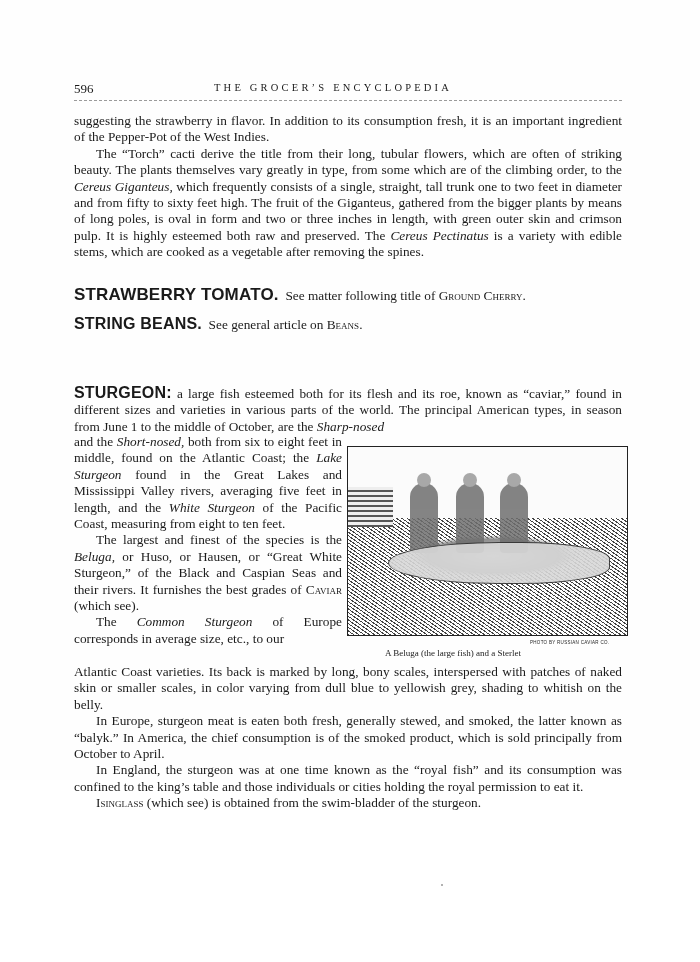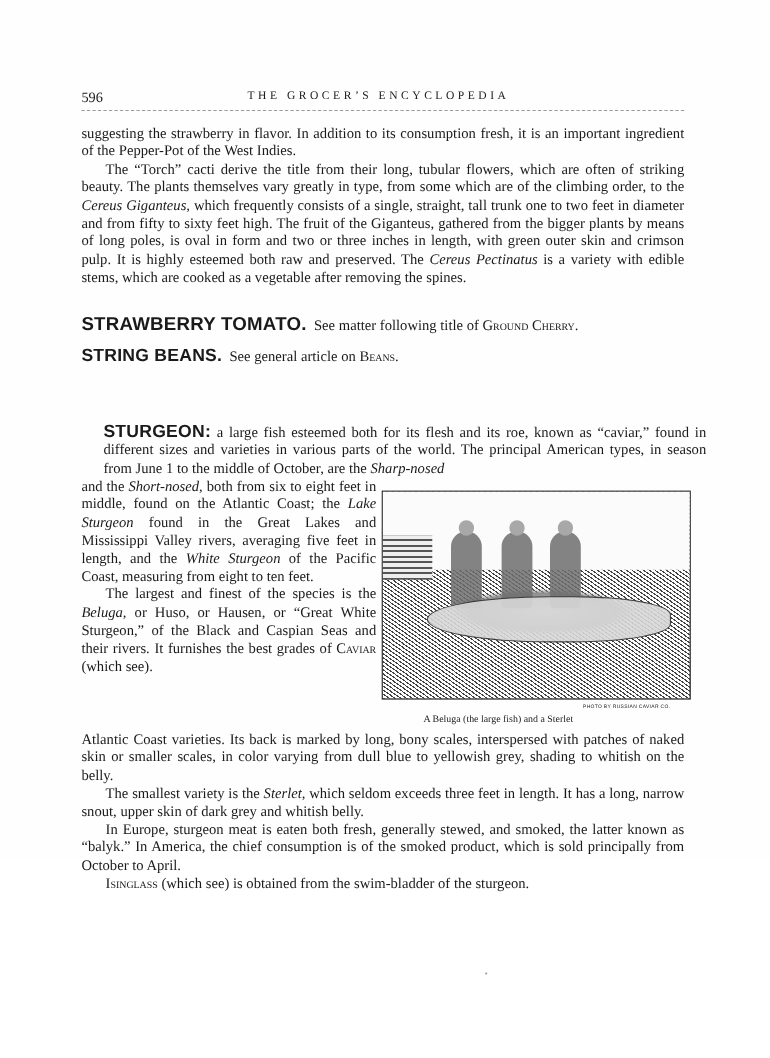--- a/index.html
+++ b/index.html
@@ -1,21 +1,21 @@
 <!DOCTYPE html>
 <html><head>
 <meta charset="utf-8">
 <style>
   html, body { margin: 0; padding: 0; background: #ffffff; }
   body { width: 700px; height: 962px; position: relative; overflow: hidden;
          font-family: "DejaVu Serif", "Liberation Serif", serif; color: #1a1a1a; }
   .page { position: absolute; left: 0; top: 0; width: 700px; height: 780px; background: #fefefe; }
   .header { position: absolute; left: 74px; top: 81px; width: 548px; height: 16px; }
   .page-num { position: absolute; left: 0; top: 0; font-size: 13px; font-family: "Liberation Serif", serif; }
-  .running-title { position: absolute; left: 151px; top: 1px; font-size: 10.5px; letter-spacing: 3.2px; font-family: "Liberation Serif", serif; }
+  .running-title { position: absolute; left: 140px; top: 1px; font-size: 10.5px; letter-spacing: 3.2px; font-family: "Liberation Serif", serif; }
   .header-rule { position: absolute; left: 74px; top: 100px; width: 548px; height: 0; border-top: 1px dashed #9a9a9a; }
   .text { position: absolute; left: 74px; width: 548px; font-family: "Liberation Serif", serif; font-size: 13.3px; line-height: 16.4px; text-align: justify; }
   .text p { margin: 0; }
   .indent { text-indent: 22px; }
   .sc { font-variant: small-caps; }
   .entry-head { font-family: "Liberation Sans", sans-serif; font-weight: bold; font-size: 16px; letter-spacing: 0.2px; }
   .entry { margin: 0; }
   .col-left { position: absolute; left: 74px; top: 434px; width: 268px; font-family: "Liberation Serif", serif; font-size: 13.3px; line-height: 16.4px; text-align: justify; }
   .col-left p { margin: 0; }
   .figure { position: absolute; left: 347px; top: 446px; width: 281px; height: 190px; border: 1.5px solid #222; box-sizing: border-box;
@@ -51,41 +51,42 @@
 
   <div class="text" style="top:316px;">
     <p class="entry"><span class="entry-head">STRING BEANS.</span>&nbsp;&nbsp;<span>See general article on </span><span class="sc">Beans</span><span>.</span></p>
   </div>
 
   <div class="text" style="top:287px;">
     <p class="entry"><span class="entry-head" style="font-size:17px;">STRAWBERRY TOMATO.</span>&nbsp;&nbsp;<span>See matter following title of </span><span class="sc">Ground Cherry</span><span>.</span></p>
   </div>
 
 
-  <div class="text" style="top:385px;margin-left:20px;">
+  <div class="text" style="top:385px;">
     <p class="entry"><span class="entry-head">STURGEON:</span>&nbsp;<span>a large fish esteemed both for its flesh and its roe, known as “caviar,” found in different sizes and varieties in various parts of the world. The principal American types, in season from June 1 to the middle of October, are the </span><i>Sharp-nosed</i></p>
   </div>
 
   <div class="col-left">
     <p><span>and the </span><i>Short-nosed,</i><span> both from six to eight feet in middle, found on the Atlantic Coast; the </span><i>Lake Sturgeon</i><span> found in the Great Lakes and Mississippi Valley rivers, averaging five feet in length, and the </span><i>White Sturgeon</i><span> of the Pacific Coast, measuring from eight to ten feet.</span></p>
     <p class="indent"><span>The largest and finest of the species is the </span><i>Beluga,</i><span> or Huso, or Hausen, or “Great White Sturgeon,” of the Black and Caspian Seas and their rivers. It furnishes the best grades of </span><span class="sc">Caviar</span><span> (which see).</span></p>
+    <p class="indent"><span>The </span><i>Common Sturgeon</i><span> of Europe corresponds in average size, etc., to our</span></p>
   </div>
 
   <div class="figure">
     <div class="sky"></div>
     <div class="shed"></div>
     <div class="person" style="left:62px;"></div>
     <div class="person" style="left:108px;"></div>
     <div class="person" style="left:152px;"></div>
     <div class="fish"></div>
   </div>
   <div class="credit">PHOTO BY RUSSIAN CAVIAR CO.</div>
   <div class="caption">A Beluga (the large fish) and a Sterlet</div>
 
   <div class="text" style="top:664px;">
     <p>Atlantic Coast varieties. Its back is marked by long, bony scales, interspersed with patches of naked skin or smaller scales, in color varying from dull blue to yellowish grey, shading to whitish on the belly.</p>
-    <p class="indent"><span>The smallest variety is the </span><i>Sterlet,</i><span> which seldom exceeds three feet in length. It has a long, narrow snout, upper skin of dark grey and whitish belly.</span></p>
     <p class="indent">In Europe, sturgeon meat is eaten both fresh, generally stewed, and smoked, the latter known as “balyk.” In America, the chief consumption is of the smoked product, which is sold principally from October to April.</p>
+    <p class="indent">In England, the sturgeon was at one time known as the “royal fish” and its consumption was confined to the king’s table and those individuals or cities holding the royal permission to eat it.</p>
     <p class="indent"><span class="sc">Isinglass</span><span> (which see) is obtained from the swim-bladder of the sturgeon.</span></p>
   </div>
 
   <div class="speck" style="left:441px; top:884px;"></div>
 </div>
 
 </body></html>

